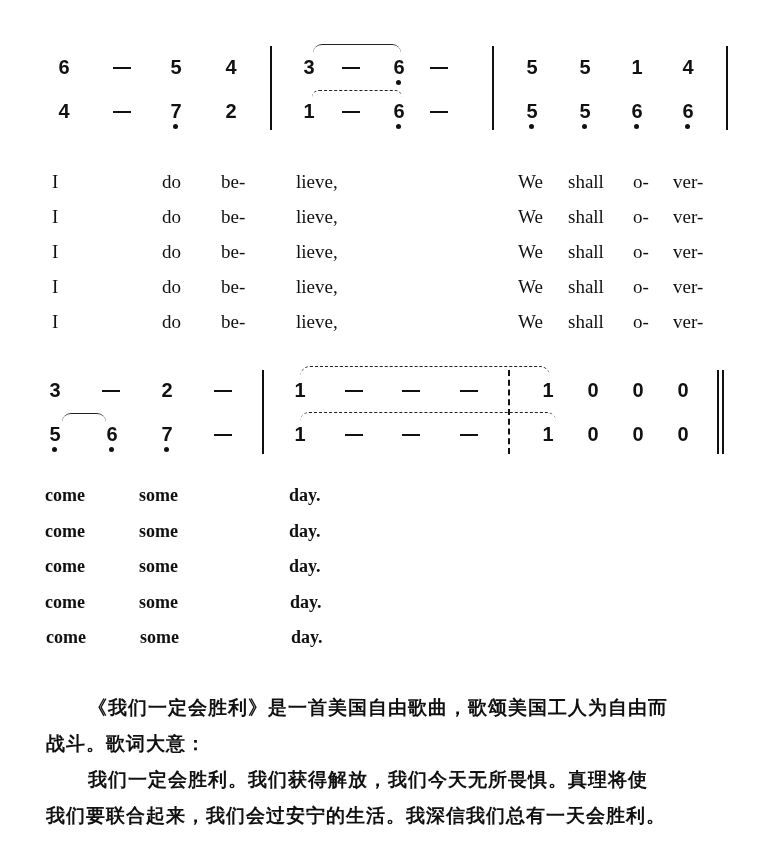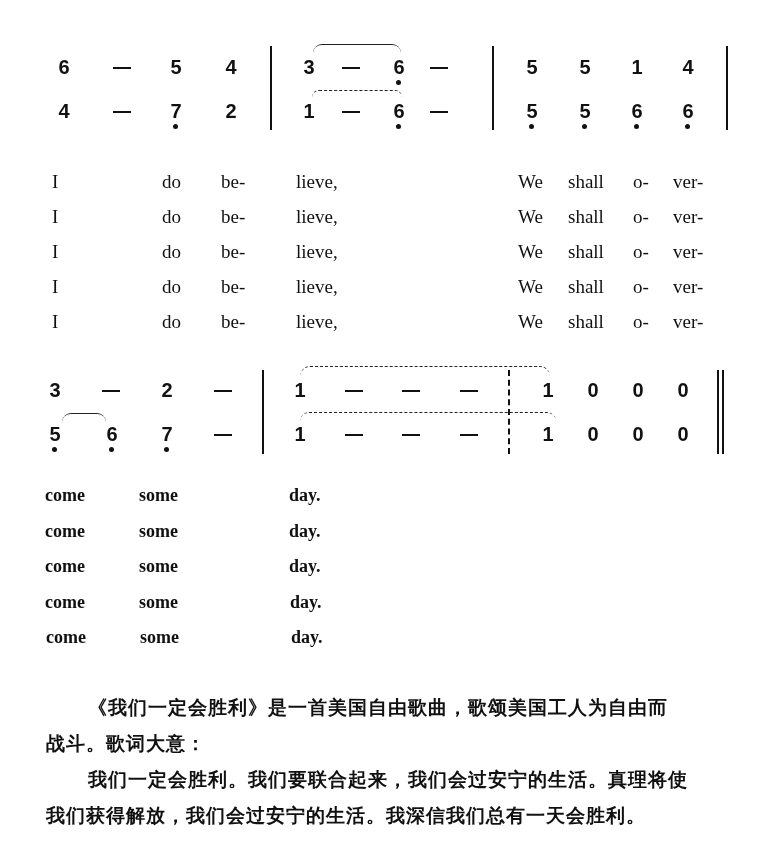--- a/index.html
+++ b/index.html
@@ -164,15 +164,15 @@
   <span class="lyric-b" style="left:290px;top:591px">day.</span>
 
   <span class="lyric-b" style="left:46px;top:626px">come</span>
   <span class="lyric-b" style="left:140px;top:626px">some</span>
   <span class="lyric-b" style="left:291px;top:626px">day.</span>
 </div>
 
 <div>
   <div class="cn" style="left:88px;top:695px">《我们一定会胜利》是一首美国自由歌曲，歌颂美国工人为自由而</div>
   <div class="cn" style="left:46px;top:731px">战斗。歌词大意：</div>
-  <div class="cn" style="left:88px;top:767px">我们一定会胜利。我们要联合起来，我们会过安宁的生活。真理将使</div>
-  <div class="cn" style="left:46px;top:803px">我们获得解放，我们会过安宁的生活。我深信我们总有一天会胜利。</div>
+  <div class="cn" style="left:88px;top:767px">我们一定会胜利。我们获得解放，我们今天无所畏惧。真理将使</div>
+  <div class="cn" style="left:46px;top:803px">我们要联合起来，我们会过安宁的生活。我深信我们总有一天会胜利。</div>
 </div>
 
 </body></html>

